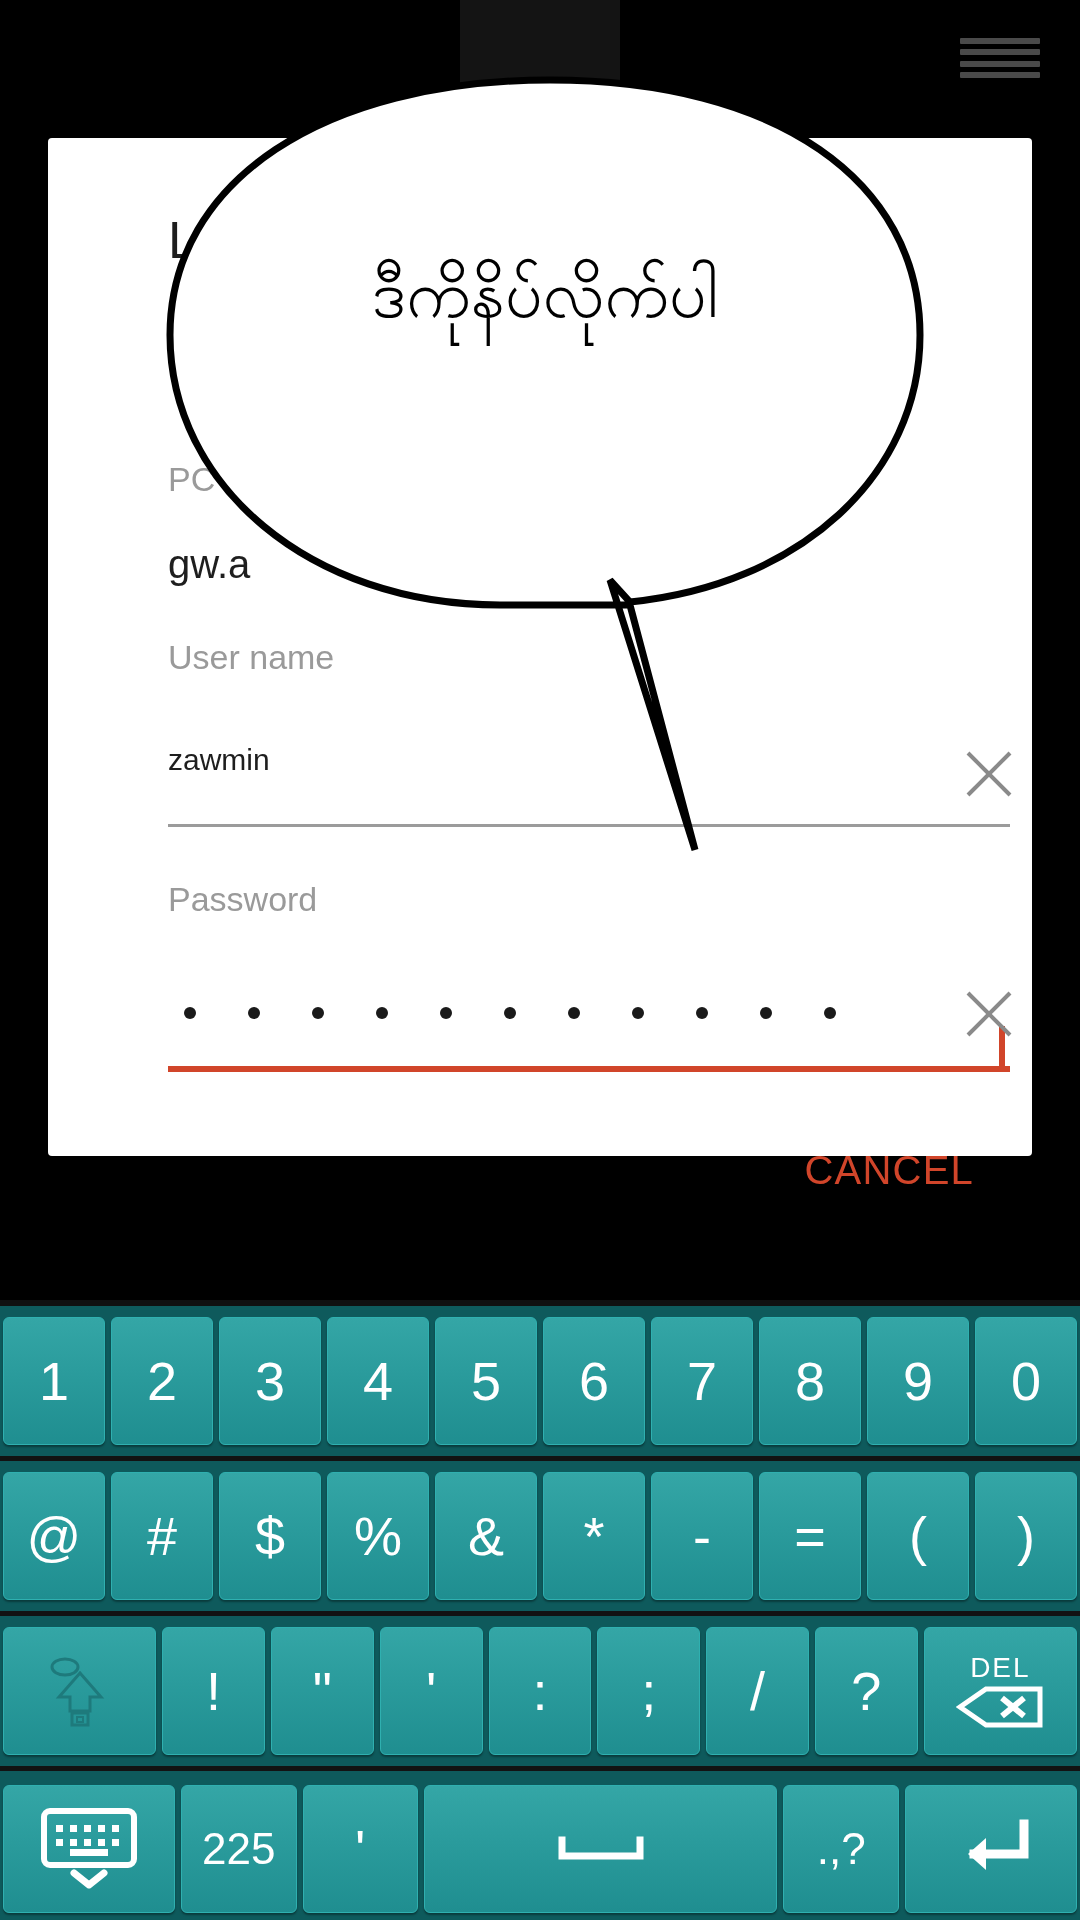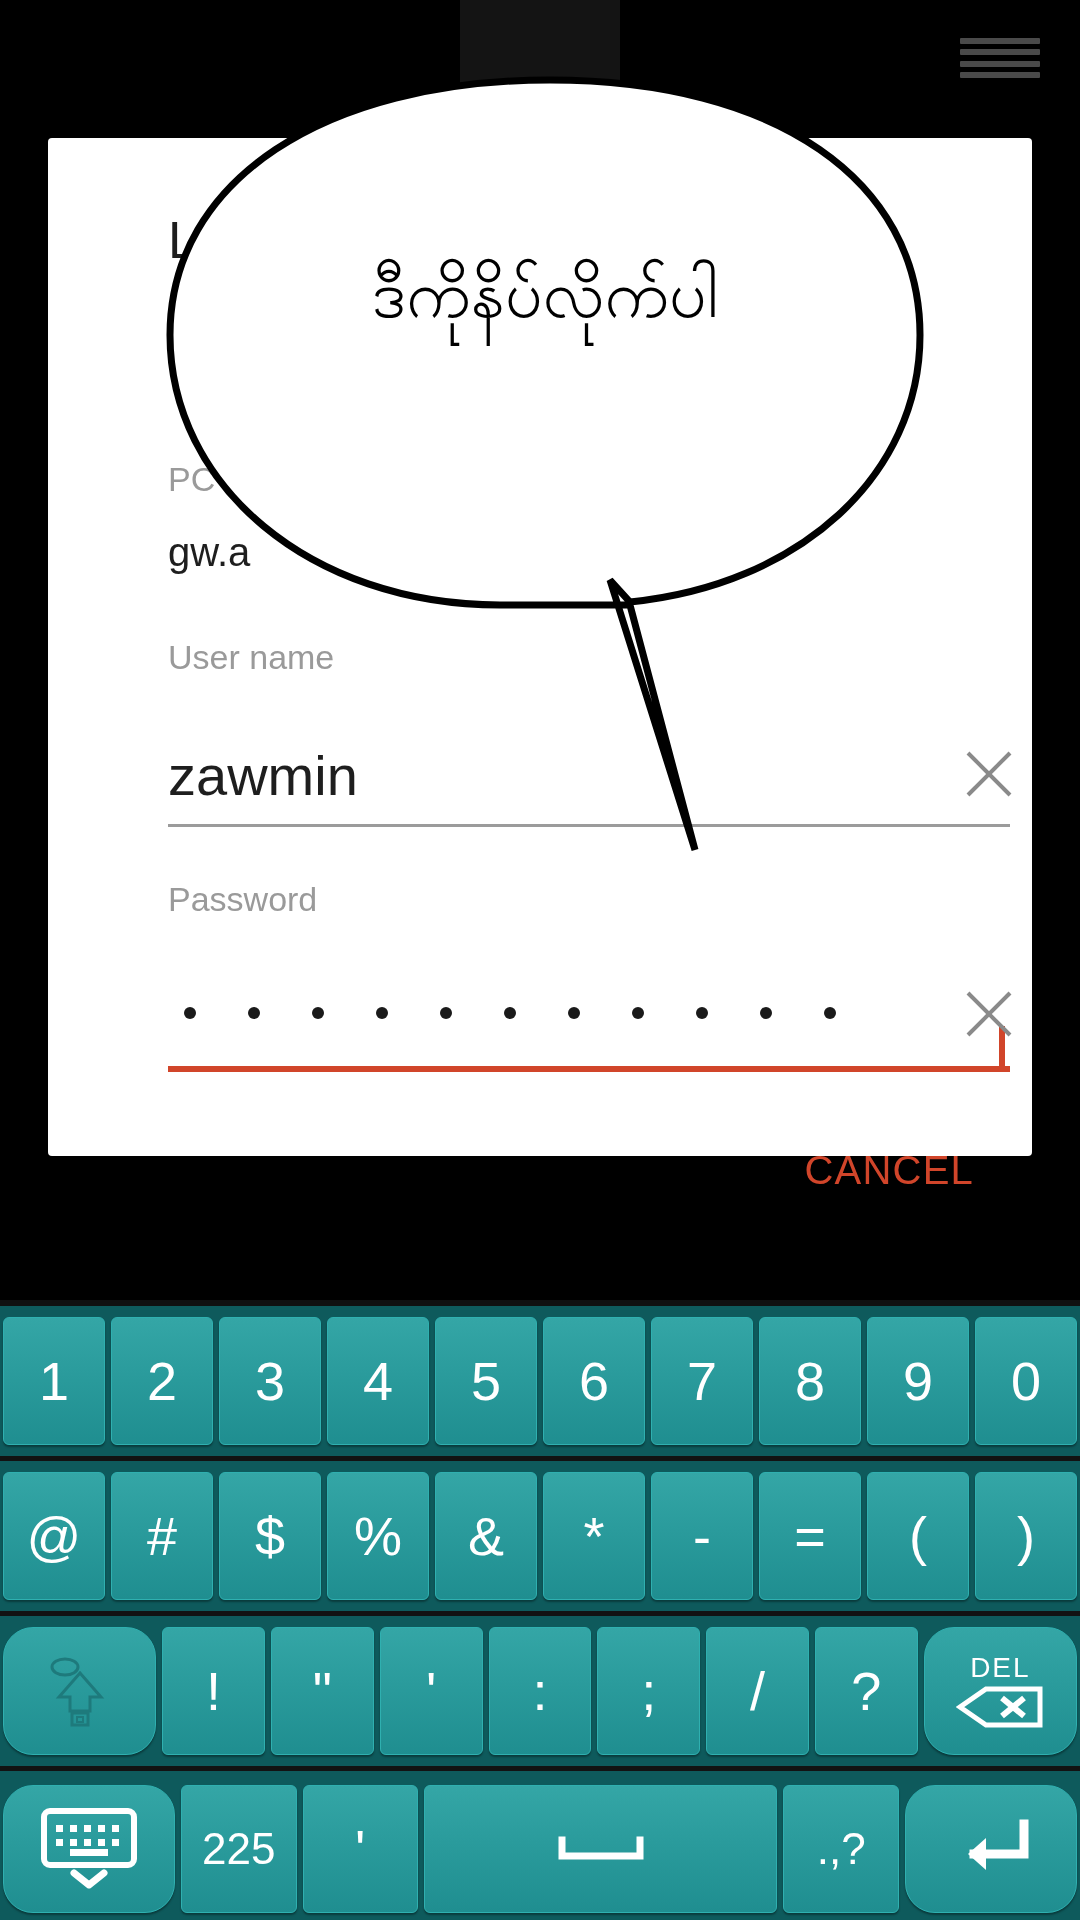--- a/index.html
+++ b/index.html
@@ -38,23 +38,23 @@
     font-size:52px; color:#1e1e1e; font-weight:400; letter-spacing:0.2px;
     white-space:nowrap;
   }
   .field-label {
     position:absolute; font-size:34px; color:#9a9a9a; white-space:nowrap;
   }
   .field-value {
     position:absolute; font-size:40px; color:#1e1e1e; white-space:nowrap;
   }
   .lbl-pcname  { left:120px; top:322px; }
-  .val-pcname  { left:120px; top:392px; }
+  .val-pcname  { left:120px; top:404px; }
   .lbl-user    { left:120px; top:500px; }
-  .val-user    { left:120px; top:605px; font-size:56px; }
+  .val-user    { left:120px; top:605px; font-size:30px; }
   .lbl-pass    { left:120px; top:742px; }
 
   .underline {
     position:absolute; left:120px; width:842px; height:3px; background:#9b9b9b;
   }
   .underline.user { top:686px; }
   .underline.pass {
     top:928px; height:6px; background:#d1452a;
   }
   .caret {
@@ -125,21 +125,21 @@
     margin:0 1px;
     background:linear-gradient(180deg,#34a6a6 0%,#2a9b9c 45%,#1f8e90 100%);
     border:1px solid #2fb0b0;
     border-radius:6px;
     display:flex; align-items:center; justify-content:center;
     color:#fff; font-size:54px;
     font-family:"Liberation Sans", sans-serif;
     box-shadow:0 2px 2px rgba(0,0,0,.35);
     user-select:none;
   }
-  .key.wide15 { flex:1.5 1 0;border-radius:30px; }
+  .key.wide15 { flex:1.5 1 0; }
   .key.space  { flex:3.1 1 0; }
   .key.small  { font-size:44px; }
   .key svg { display:block; }
   .key-del {
     display:flex; flex-direction:column; align-items:center; justify-content:center;
     line-height:1;
   }
   .key-del .del-text { font-size:28px; letter-spacing:2px; margin-bottom:4px; }
 </style>
 </head>

